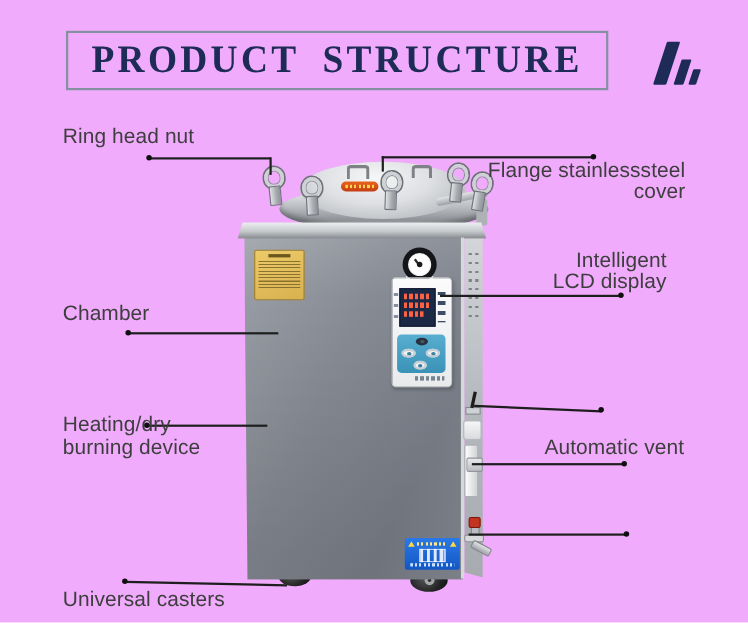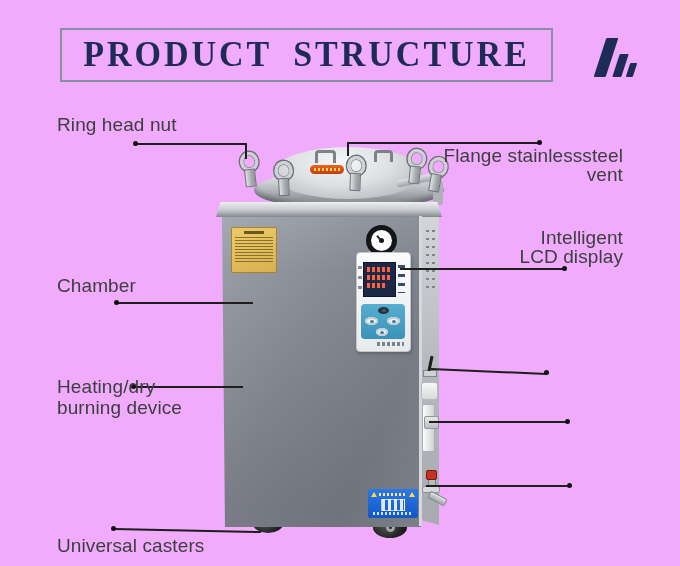--- a/index.html
+++ b/index.html
@@ -235,42 +235,43 @@
         <div class="hub"></div>
       </div>
   </div>
 
   <div class="callout-label" style="left:57px;top:115px;">Ring head nut</div>
   <div class="cdot" style="left:133px;top:141px;"></div>
   <div class="cline" style="left:136px;top:143px;width:110px;"></div>
   <div class="cline v" style="left:245px;top:143px;height:16px;"></div>
 
   <div class="callout-label align-right" style="right:57px;top:146px;">Flange stainlesssteel
-vent</div>
+cover</div>
   <div class="cline v" style="left:347px;top:142px;height:14px;"></div>
   <div class="cline" style="left:347px;top:142px;width:193px;"></div>
   <div class="cdot" style="left:537px;top:140px;"></div>
 
-  <div class="callout-label align-right" style="right:57px;top:228px;">Intelligent
+  <div class="callout-label align-right" style="right:74px;top:228px;">Intelligent
 LCD display</div>
   <div class="cline" style="left:400px;top:268px;width:165px;"></div>
   <div class="cdot" style="left:562px;top:266px;"></div>
 
   <div class="callout-label" style="left:57px;top:276px;">Chamber</div>
   <div class="cdot" style="left:114px;top:300px;"></div>
   <div class="cline" style="left:117px;top:302px;width:136px;"></div>
 
   <div class="cline" style="left:431px;top:368px;width:116px;transform:rotate(2.5deg);transform-origin:left center;"></div>
   <div class="cdot" style="left:544px;top:370px;"></div>
 
   <div class="callout-label lh2" style="left:57px;top:376px;">Heating/dry
 burning device</div>
   <div class="cdot" style="left:131px;top:384px;"></div>
   <div class="cline" style="left:134px;top:386px;width:109px;"></div>
 
+  <div class="callout-label align-right" style="right:58px;top:398px;">Automatic vent</div>
   <div class="cline" style="left:429px;top:421px;width:138px;"></div>
   <div class="cdot" style="left:565px;top:419px;"></div>
 
   <div class="cline" style="left:426px;top:485px;width:145px;"></div>
   <div class="cdot" style="left:567px;top:483px;"></div>
 
   <div class="callout-label" style="left:57px;top:536px;text-align:right;">Universal casters</div>
   <div class="cdot" style="left:111px;top:526px;"></div>
   <div class="cline" style="left:114px;top:528px;width:147px;transform:rotate(1.2deg);transform-origin:left center;"></div>
 

